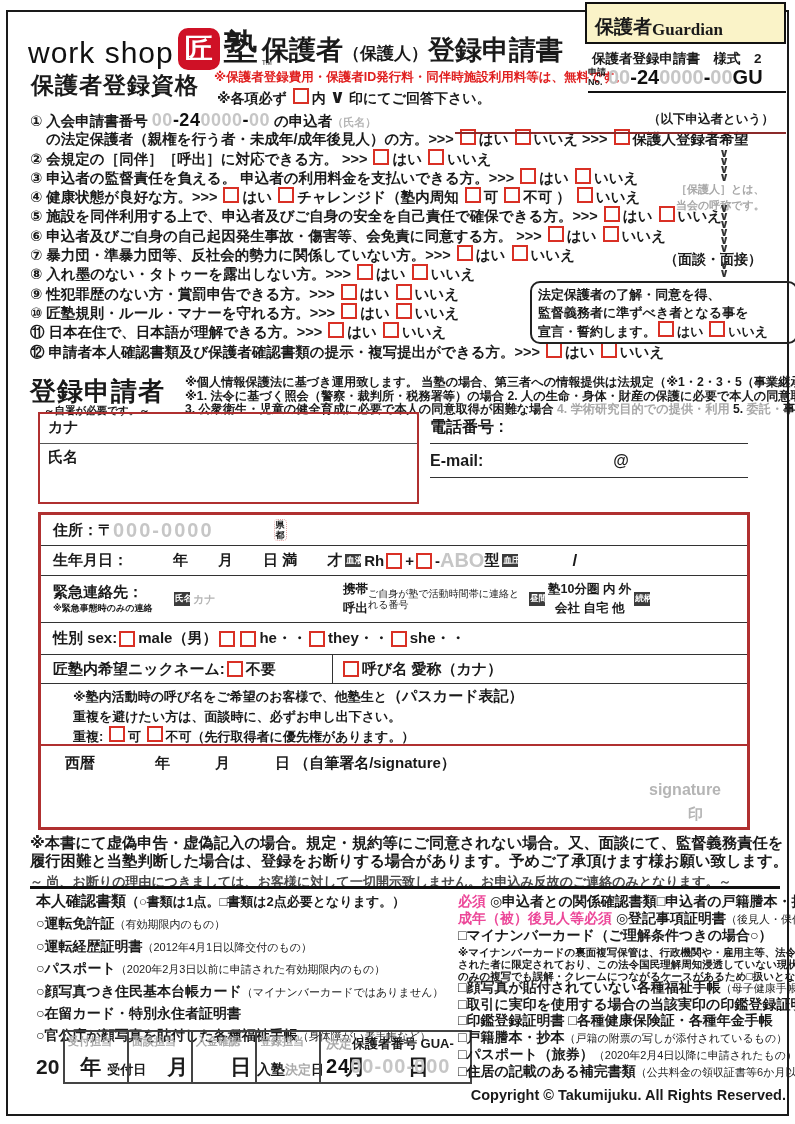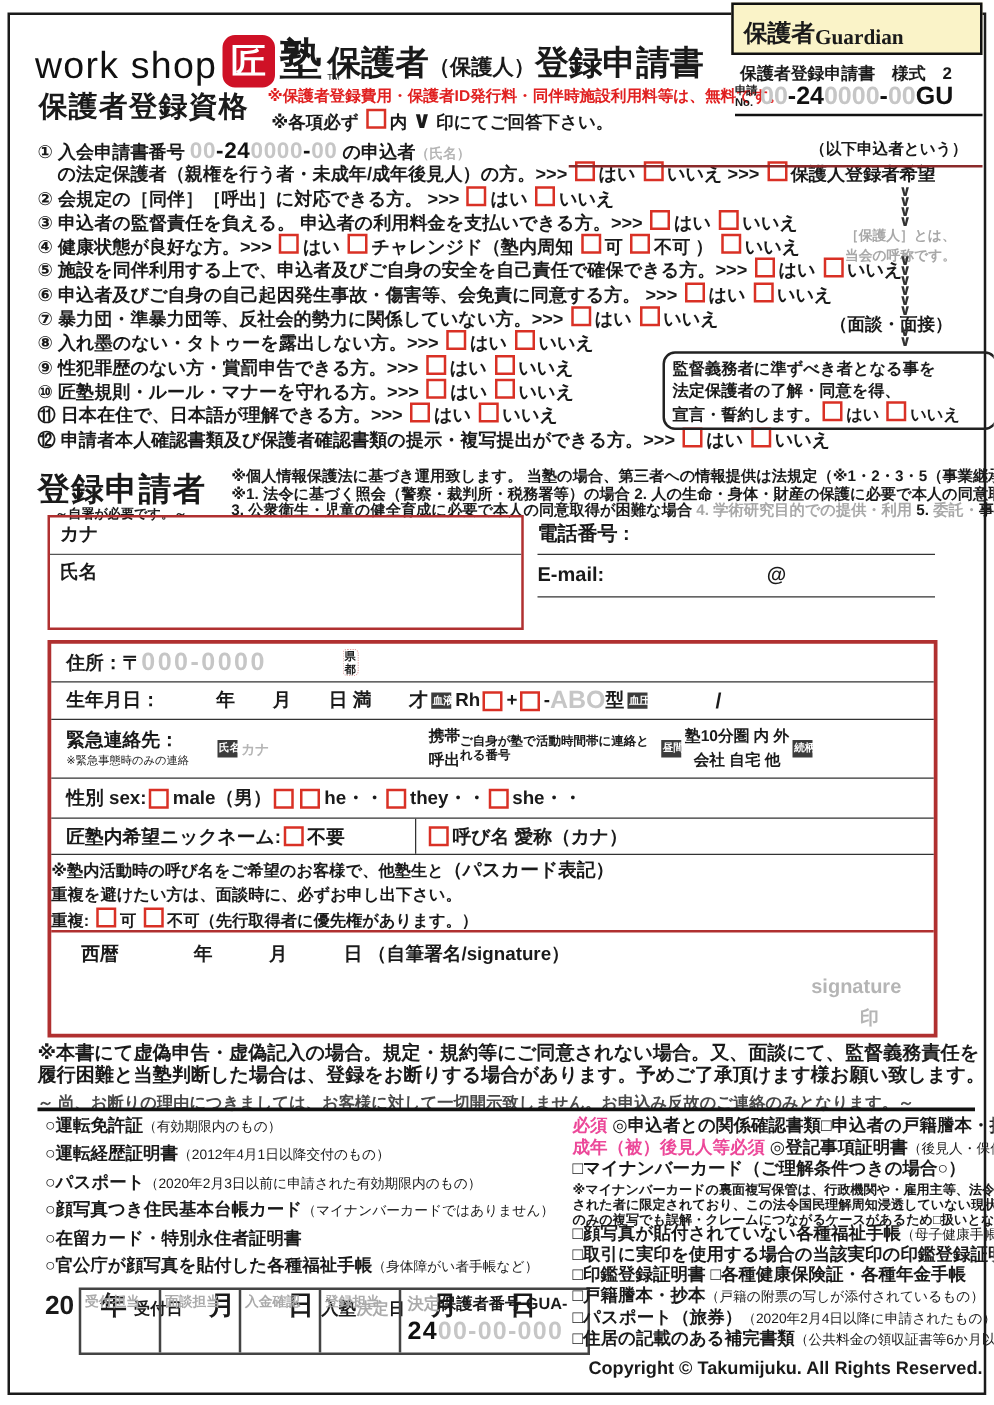--- a/index.html
+++ b/index.html
@@ -4,21 +4,21 @@
 <style>
   html,body{margin:0;padding:0;background:#fff;}
   body{width:795px;height:1124px;position:relative;font-family:"Liberation Sans","DejaVu Sans",sans-serif;color:#1a1a1a;overflow:hidden;}
   .abs{position:absolute;}
   #page-border{position:absolute;left:6px;top:10px;right:6px;bottom:8px;border:2.5px solid #1a1a1a;}
   
   .b13{font-size:13px;font-weight:bold}
   .b14{font-size:14px;font-weight:bold}
   .b15{font-size:15px;font-weight:bold}
   .b17{font-size:17px;font-weight:bold}
-  .s9{font-size:9px;font-weight:normal}
+  .s9{font-size:9px;font-weight:bold}
   .s10{font-size:10.5px;font-weight:bold}
   .s11{font-size:11px;font-weight:normal}
   .rb14{font-size:14px;font-weight:bold;color:#ec4899}
   .q{font-size:14.5px;font-weight:bold}
   .gs11{color:#b5b5b5;font-size:11px;font-weight:bold}
   .gd18{color:#c6c6c6;font-size:18px;font-weight:bold;letter-spacing:.5px}
   .bd18{color:#111;font-size:18px;font-weight:bold;letter-spacing:.5px}
   .gd{color:#c6c6c6;font-size:20px;font-weight:bold}
   .bd{color:#111;font-size:20px;font-weight:bold}
   .greybig{color:#c6c6c6;font-size:20px;font-weight:bold}
@@ -69,21 +69,21 @@
   #app-notes .ln{height:13.6px;white-space:nowrap}
   #name-box{left:38px;top:412px;width:381px;height:92px;border:2.5px solid #b03030;box-sizing:border-box}
   #name-box .cell1{height:30px;border-bottom:1.5px solid #555;padding:4px 8px;box-sizing:border-box;font-size:15px;font-weight:bold}
   #name-box .cell2{padding:4px 8px;font-size:15px;font-weight:bold}
   #contact{left:430px;top:412px;width:318px}
   .crow{border-bottom:1.5px solid #333;display:flex;align-items:center;gap:5px}
   #big-box{left:38px;top:512px;width:712px;height:318px;border:3px solid #b03030;box-sizing:border-box}
   .brow{border-bottom:1.5px solid #333;display:flex;align-items:center;padding-left:12px;box-sizing:border-box;white-space:nowrap}
   #nick-row .left{width:292px;border-right:1.5px solid #333;height:100%;display:flex;align-items:center;padding-left:12px;box-sizing:border-box;white-space:nowrap}
   #nick-row .right{flex:1;display:flex;align-items:center;padding-left:8px;white-space:nowrap}
-  #bb-notes{padding:3px 0 0 0}
+  #bb-notes{padding:3px 0 0 32px}
   #bb-notes .ln{height:19.5px;white-space:nowrap}
   #reddiv{border-top:2.5px solid #b03030}
   #decl{padding:4px 10px 0 10px}
   #decl .ln{font-size:13.8px;font-weight:bold;height:19.5px;white-space:nowrap}
   #dateline{padding:8px 0 0 24px;white-space:nowrap}
   #sig-note{right:26px;top:266px;color:#b5b5b5;font-size:16px;font-weight:bold}
   #seal-note{right:44px;top:290px;color:#b5b5b5;font-size:15px;font-weight:bold}
   #warn{left:30px;top:834px;width:748px}
   #warn .w{font-size:15.3px;font-weight:bold;line-height:18px;white-space:nowrap}
   #warn .w3{font-size:13px;font-weight:bold;color:#4a4a4a;margin-top:3px;white-space:nowrap}
@@ -96,21 +96,21 @@
   #staff-table .gc{flex:1;padding:2px 0 0 5px}
   #docs-right{left:458px;top:892px;width:332px}
   #docs-right .ln{height:16.8px;white-space:nowrap}
   #docs-right .tight{height:11.8px}
   #copyright{left:470px;top:1087px;width:316px;text-align:right;font-size:14.5px;font-weight:bold}
   .fb{width:30px;height:30px;border-radius:50%;background:#1766c2;color:#fff;font-weight:bold;font-size:24px;display:flex;align-items:flex-end;justify-content:center;overflow:hidden;line-height:26px}
   .li{width:30px;height:30px;border-radius:50%;background:#3ebd4e;display:flex;align-items:center;justify-content:center}
   .li span{border:1.5px solid #fff;border-radius:5px;padding:1px 2px;color:#fff;font-size:6.5px;font-weight:bold}
   .emer-label{width:118px}
   .emer-kana{width:150px}
-  .reach{width:158px;font-size:10px;font-weight:bold;line-height:1.15;white-space:normal}
+  .reach{width:158px;font-size:10px;font-weight:normal;line-height:1.15;white-space:normal}
 </style>
 </head>
 <body>
 
 <div id="page-border"></div>
 
 <div id="logo" class="abs">
   <span class="ws">work shop</span>
   <span id="takumi-box">匠</span>
   <span class="juku">塾</span>
@@ -145,22 +145,22 @@
     <div class="ln "><span class="q">⑩ 匠塾規則・ルール・マナーを守れる方。&gt;&gt;&gt; </span><span class="cb"></span><span class="q">はい </span><span class="cb"></span><span class="q">いいえ</span></div>
     <div class="ln "><span class="q">⑪ 日本在住で、日本語が理解できる方。&gt;&gt;&gt; </span><span class="cb"></span><span class="q">はい </span><span class="cb"></span><span class="q">いいえ</span></div>
     <div class="ln "><span class="q">⑫ 申請者本人確認書類及び保護者確認書類の提示・複写提出ができる方。&gt;&gt;&gt; </span><span class="cb"></span><span class="q">はい </span><span class="cb"></span><span class="q">いいえ</span></div>
   </div>
 <div id="following-note" class="abs">（以下申込者という）</div>
 <div id="name-underline" class="abs"></div>
 <div id="hoshounin-note" class="abs">［保護人］とは、
 当会の呼称です。</div>
 <div id="mendan-note" class="abs">（面談・面接）</div>
 <div id="pledge-box" class="abs">
+    <div class="ln "><span class="b13">法定保護者の了解・同意を得、</span></div>
     <div class="ln "><span class="b13">監督義務者に準ずべき者となる事を</span></div>
-    <div class="ln "><span class="b13">法定保護者の了解・同意を得、</span></div>
     <div class="ln "><span class="b13">宣言・誓約します。</span><span class="cb"></span><span class="b13">はい </span><span class="cb"></span><span class="b13">いいえ</span></div>
   </div>
 <div id="chevrons">
     <div class="chev" style="top: 150px;">
       <div>∨</div>
       <div>∨</div>
     </div>
     <div class="chev" style="top: 166px;">
       <div>∨</div>
       <div>∨</div>
@@ -282,20 +282,21 @@
 
 <div id="warn" class="abs">
   <div class="w">※本書にて虚偽申告・虚偽記入の場合。規定・規約等にご同意されない場合。又、面談にて、監督義務責任を</div>
   <div class="w">履行困難と当塾判断した場合は、登録をお断りする場合があります。予めご了承頂けます様お願い致します。</div>
   <div class="w3">～ 尚、お断りの理由につきましては、お客様に対して一切開示致しません。お申込み反故のご連絡のみとなります。～</div>
 </div>
 <div id="divider" class="abs"></div>
 
 <div id="docs-left" class="abs">
   <div>
+      <div class="ln "><span class="b15">本人確認書類</span><span class="b13">（○書類は1点。□書類は2点必要となります。）</span></div>
       <div class="ln "><span class="b14">○運転免許証</span><span class="s11">（有効期限内のもの）</span></div>
       <div class="ln "><span class="b14">○運転経歴証明書</span><span class="s11">（2012年4月1日以降交付のもの）</span></div>
       <div class="ln "><span class="b14">○パスポート</span><span class="s11">（2020年2月3日以前に申請された有効期限内のもの）</span></div>
       <div class="ln "><span class="b14">○顔写真つき住民基本台帳カード</span><span class="s11">（マイナンバーカードではありません）</span></div>
       <div class="ln "><span class="b14">○在留カード・特別永住者証明書</span></div>
       <div class="ln "><span class="b14">○官公庁が顔写真を貼付した各種福祉手帳</span><span class="s11">（身体障がい者手帳など）</span></div>
     </div>
   <div id="date-row"><span class="big">20</span><span class="big">　年 </span><span class="sb">受付日</span><span class="big">　月　　日 </span><span class="bb">入塾</span><span class="gsb">決定</span><span class="sb">日</span><span class="big">　月　　日</span></div>
 </div>
 

